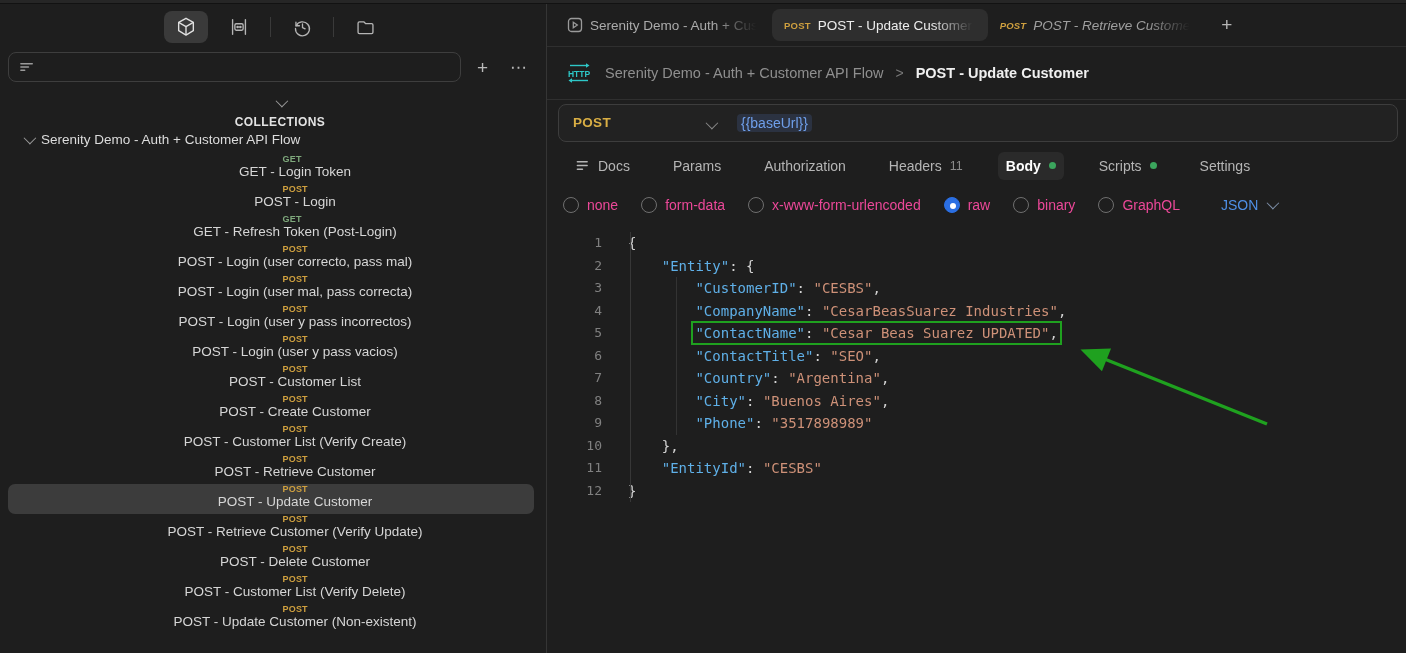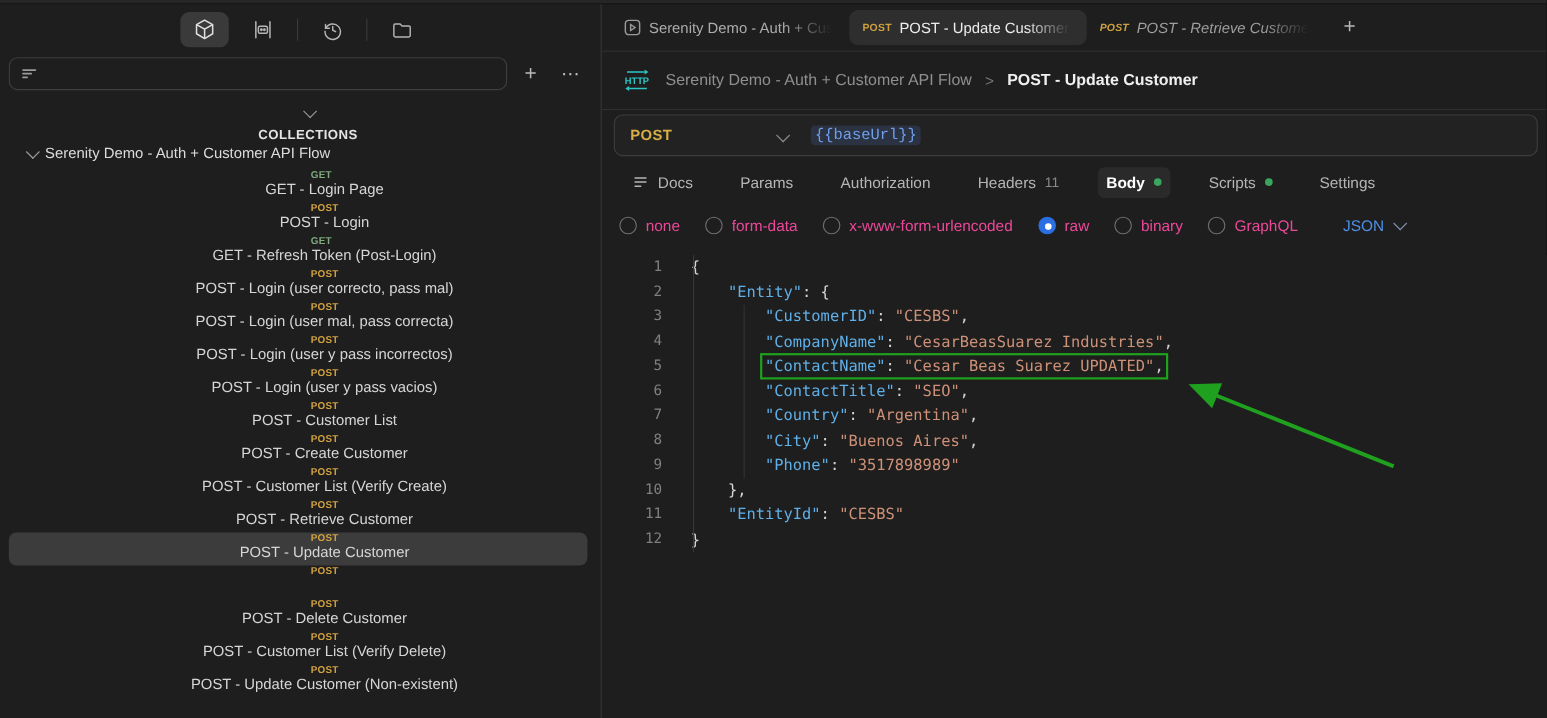--- a/index.html
+++ b/index.html
@@ -57,21 +57,21 @@
   .bc-collection { font-size:14.5px; color:#8f8f8f; }
   .bc-sep { color:#787878; font-size:14px; }
   .bc-request { font-size:14.5px; font-weight:bold; color:#f0f0f0; }
 
   .url-row { height:45px; flex:none; display:flex; align-items:center; padding:0 8px 0 11px; }
   .url-pill { flex:1; height:38px; border:1px solid #3d3d3d; border-radius:8px; background:#222;
               display:flex; align-items:center; padding:0 14px; }
   .url-method { font-size:13.5px; font-weight:bold; color:#d9ae44; letter-spacing:.3px; }
   .url-method-chev { margin:3px 0 0 95px; border-color:#8a8a8a; }
   .url-text { margin-left:22px; font-size:14.5px; color:#e8e8e8; display:flex; align-items:center; gap:5px; white-space:nowrap; }
-  .url-var { color:#6f9fea; background:rgba(100,148,255,.14); border-radius:4px; padding:1px 4px; font-size:14px;font-family:Liberation Mono, monospace; }
+  .url-var { color:#6f9fea; background:rgba(100,148,255,.14); border-radius:4px; padding:1px 4px; font-size:14px; }
 
   .req-tabs { height:41px; flex:none; display:flex; align-items:center; gap:27px; padding-left:20px; }
   .req-tab { display:flex; align-items:center; gap:8px; font-size:14px; color:#b5b5b5; height:28px; padding:0 8px; border-radius:6px; }
   .req-tab.active { background:#2a2a2a; color:#fff; font-weight:bold; }
   .req-tab .tab-icon { display:none; }
   .req-tab.has-icon .tab-icon { display:inline-flex; }
   .req-tab .count { color:#8a8a8a; font-size:12.5px; font-weight:normal; }
   .req-tab .count:empty { display:none; }
   .req-tab .dot { display:none; width:7px; height:7px; border-radius:50%; background:#3ba55d; }
   .req-tab.has-dot .dot { display:inline-block; }
@@ -161,21 +161,21 @@
           <span>COLLECTIONS</span>
         </div>
         <div class="sb-collection">
           <span class="chev"></span>
           <span>Serenity Demo - Auth + Customer API Flow</span>
         </div>
         <div>
 
             <div class="sb-item">
               <span class="sb-method" data-method="GET">GET</span>
-              <span class="sb-label">GET - Login Page</span>
+              <span class="sb-label">GET - Login Token</span>
             </div>
 
             <div class="sb-item">
               <span class="sb-method" data-method="POST">POST</span>
               <span class="sb-label">POST - Login</span>
             </div>
 
             <div class="sb-item">
               <span class="sb-method" data-method="GET">GET</span>
               <span class="sb-label">GET - Refresh Token (Post-Login)</span>
@@ -221,20 +221,21 @@
               <span class="sb-label">POST - Retrieve Customer</span>
             </div>
 
             <div class="sb-item selected">
               <span class="sb-method" data-method="POST">POST</span>
               <span class="sb-label">POST - Update Customer</span>
             </div>
 
             <div class="sb-item">
               <span class="sb-method" data-method="POST">POST</span>
+              <span class="sb-label">POST - Retrieve Customer (Verify Update)</span>
             </div>
 
             <div class="sb-item">
               <span class="sb-method" data-method="POST">POST</span>
               <span class="sb-label">POST - Delete Customer</span>
             </div>
 
             <div class="sb-item">
               <span class="sb-method" data-method="POST">POST</span>
               <span class="sb-label">POST - Customer List (Verify Delete)</span>

